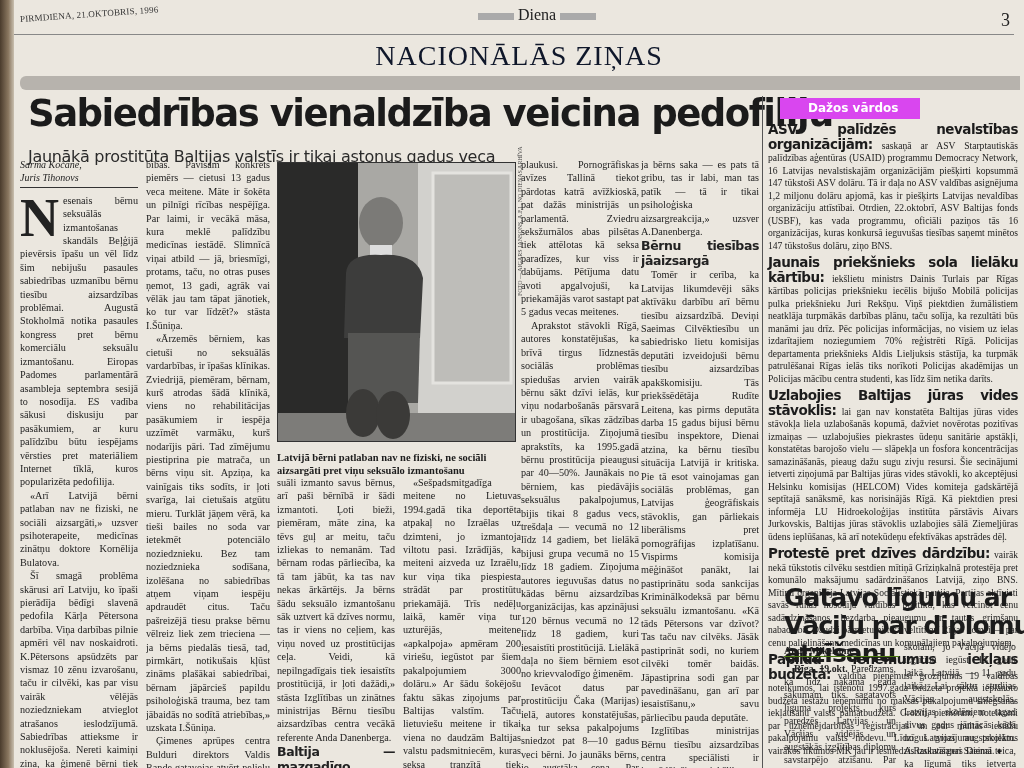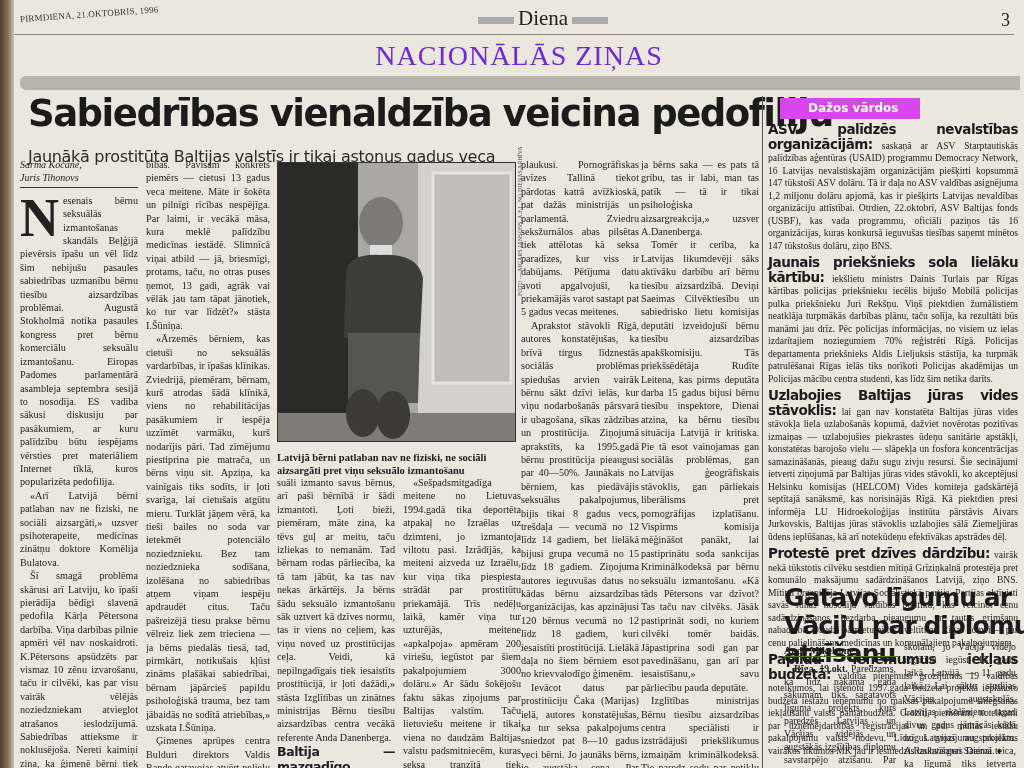--- a/index.html
+++ b/index.html
@@ -1,25 +1,25 @@
 <!DOCTYPE html>
 <html><head>
 <meta charset="utf-8">
 <style>
   html,body{margin:0;padding:0;}
   body{width:1024px;height:768px;overflow:hidden;background:#3a2f24;position:relative;font-family:"Liberation Serif",serif;}
   .page{position:absolute;left:14px;top:0;width:1010px;height:768px;background:#ebe7df;overflow:hidden;color:#1c1c1c;}
   .spine{position:absolute;left:0;top:0;width:14px;height:768px;background:linear-gradient(90deg,#4a3b2c,#8a7760 60%,#c9c0b0);}
   .masthead{position:absolute;left:0;top:0;width:1010px;height:40px;}
   .date{position:absolute;left:6px;top:14px;font-size:9px;letter-spacing:0.2px;transform:rotate(-4deg);transform-origin:left;color:#333;}
-  .logo{position:absolute;left:460px;top:6px;font-size:21px;color:#222;}
+  .logo{position:absolute;left:460px;top:6px;font-size:16px;color:#222;}
   .logo-bar{display:inline-block;width:36px;height:7px;background:#aaa;vertical-align:middle;margin:0 4px;}
   .pagenum{position:absolute;right:14px;top:10px;font-size:18px;color:#222;}
   .rule-top{position:absolute;left:0;top:34px;width:1000px;border-top:1px solid #888;}
-  .section{position:absolute;left:0;width:1010px;top:40px;text-align:center;font-size:28px;letter-spacing:1px;color:#6d28d9;}
+  .section{position:absolute;left:0;width:1010px;top:40px;text-align:center;font-size:28px;letter-spacing:1px;color:#0f172a;}
   .gray-band{position:absolute;left:6px;top:76px;width:1000px;height:14px;background:#b7b3ad;border-radius:6px 0 0 6px;}
   .headline{position:absolute;left:14px;top:92px;font-family:"DejaVu Sans",sans-serif;font-weight:bold;font-size:37px;letter-spacing:-1.5px;color:#1b1b1b;white-space:nowrap;}
   .subhead{position:absolute;left:14px;top:147px;font-family:"DejaVu Sans",sans-serif;font-size:16px;color:#2a2a2a;letter-spacing:-0.3px;white-space:nowrap;}
   .col{position:absolute;font-size:10.2px;line-height:13.4px;text-align:justify;color:#222;overflow:hidden;}
   .col p{margin:0;text-indent:10px;}
   .col p.noind{text-indent:0;}
   .byline{font-size:10px;font-style:italic;border-bottom:1px solid #333;padding-bottom:2px;margin-bottom:6px;}
   .dropcap{float:left;font-size:54px;line-height:44px;margin:2px 4px 0 0;font-weight:bold;}
   .subh{font-family:"DejaVu Sans",sans-serif;font-weight:bold;font-size:12.5px;line-height:15px;margin:4px 0;text-indent:0 !important;letter-spacing:-0.4px;}
   .photo{position:absolute;left:263px;top:162px;width:237px;height:278px;background:#555;overflow:hidden;border:1px solid #333;}
@@ -103,20 +103,21 @@
 
   <div class="col" style="left:507px;top:158px;width:118px;height:610px;">
     <p class="noind">plaukusi. Pornogrāfiskas avīzes Tallinā tiekot pārdotas katrā avīžkioskā, pat dažās ministrijās un parlamentā. Zviedru seksžurnālos abas pilsētas tiek attēlotas kā seksa paradīzes, kur viss ir dabūjams. Pētījuma datu avoti apgalvojuši, ka priekamājās varot sastapt pat 5 gadus vecas meitenes.</p>
     <p>Aprakstot stāvokli Rīgā, autores konstatējušas, ka brīvā tirgus līdznestās sociālās problēmas spiedušas arvien vairāk bērnu sākt dzīvi ielās, kur viņu nodarbošanās pārsvarā ir ubagošana, sīkas zādzības un prostitūcija. Ziņojumā aprakstīts, ka 1995.gadā bērnu prostitūcija pieaugusi par 40—50%. Jaunākais no bērniem, kas piedāvājis seksuālus pakalpojumus, bijis tikai 8 gadus vecs, trešdaļa — vecumā no 12 līdz 14 gadiem, bet lielākā bijusi grupa vecumā no 15 līdz 18 gadiem. Ziņojuma autores ieguvušas datus no kādas bērnu aizsardzības organizācijas, kas apzinājusi 120 bērnus vecumā no 12 līdz 18 gadiem, kuri iesaistīti prostitūcijā. Lielākā daļa no šiem bērniem esot no krievvalodīgo ģimenēm.</p>
     <p>Ievācot datus par prostitūciju Čaka (Marijas) ielā, autores konstatējušas, ka tur seksa pakalpojums sniedzot pat 8—10 gadus veci bērni. Jo jaunāks bērns, jo augstāka cena. Par jaunākajiem bērniem maksājot aptuveni 15 latu stundā, vecākajiem — 12—13 latu stundā. Autores konstatējušas, ka cenas liecinot par to, ka bērnu seksuālo pakalpojumu pārdošana pieaugot. Cita tendence, kas vērojama Latvijā, esot mazgadīgas meitenes, kas seksuālu pakalpojumu sniegšanai tiekot ievestas no Baltkrievijas, Krievijas un Ukrainas.</p>
 
   </div>
 
   <div class="col" style="left:627px;top:158px;width:118px;height:610px;">
     <p class="noind">ja bērns saka — es pats tā gribu, tas ir labi, man tas patīk — tā ir tikai psiholoģiska aizsargreakcija,» uzsver A.Danenberga.</p>
+    <p class="subh">Bērnu tiesības jāaizsargā</p>
     <p>Tomēr ir cerība, ka Latvijas likumdevēji sāks aktīvāku darbību arī bērnu tiesību aizsardzībā. Deviņi Saeimas Cilvēktiesību un sabiedrisko lietu komisijas deputāti izveidojuši bērnu tiesību aizsardzības apakškomisiju. Tās priekšsēdētāja Rudīte Leitena, kas pirms deputāta darba 15 gadus bijusi bērnu tiesību inspektore, Dienai atzina, ka bērnu tiesību situācija Latvijā ir kritiska. Pie tā esot vainojamas gan sociālās problēmas, gan Latvijas ģeogrāfiskais stāvoklis, gan pārliekais liberālisms pret pornogrāfijas izplatīšanu. Vispirms komisija mēģināšot panākt, lai pastiprinātu soda sankcijas Kriminālkodeksā par bērnu seksuālu izmantošanu. «Kā tāds Pētersons var dzīvot? Tas taču nav cilvēks. Jāsāk pastiprināt sodi, no kuriem cilvēki tomēr baidās. Jāpastiprina sodi gan par pavedināšanu, gan arī par iesaistīšanu,» savu pārliecību pauda deputāte.</p>
     <p>Izglītības ministrijas Bērnu tiesību aizsardzības centra speciālisti ir izstrādājuši priekšlikumus izmaiņām kriminālkodeksā. Tie paredz sodu par netiklu darbību veikšanu ar mazgadīgu personu, par netiklu darbību veikšanu ar nepilngadīgu personu pret tās gribu, par iesaistīšanu pederastijā vai lezbismā, vai netiklu darbību veikšanu ar nepilngadīgo, izmantojot iebiedēšanu, draudus vai cietušā bezpalīdzību, par sutenerismu, par savešanu vai nodošanu seksuālai ekspluatācijai, par nepilngadīgā iesaistīšanu pornogrāfisku materiālu izplatīšanā un reklamēšanā, glabāšanā. Šie priekšlikumi jau pieņemti valdības Bērnu tiesību aizsardzības komisijā, akceptēti Saeimas Cilvēktiesību komisijā.</p>
 
   </div>
 
   <div class="vrule"></div>
 
   <div class="sidebar">
     <div class="sb-title">Dažos vārdos</div>
     <div class="brief"><b class="bh">ASV palīdzēs nevalstības organizācijām:</b><span> saskaņā ar ASV Starptautiskās palīdzības aģentūras (USAID) programmu Democracy Network, 16 Latvijas nevalstiskajām organizācijām piešķirti kopsummā 147 tūkstoši ASV dolāru. Tā ir daļa no ASV valdības asignējuma 1,2 miljonu dolāru apjomā, kas ir piešķirts Latvijas nevaldības organizāciju attīstībai. Otrdien, 22.oktobrī, ASV Baltijas fonds (USBF), kas vada programmu, oficiāli paziņos tās 16 organizācijas, kuras konkursā ieguvušas tiesības saņemt minētos 147 tūkstošus dolāru, ziņo BNS.</span></div>

